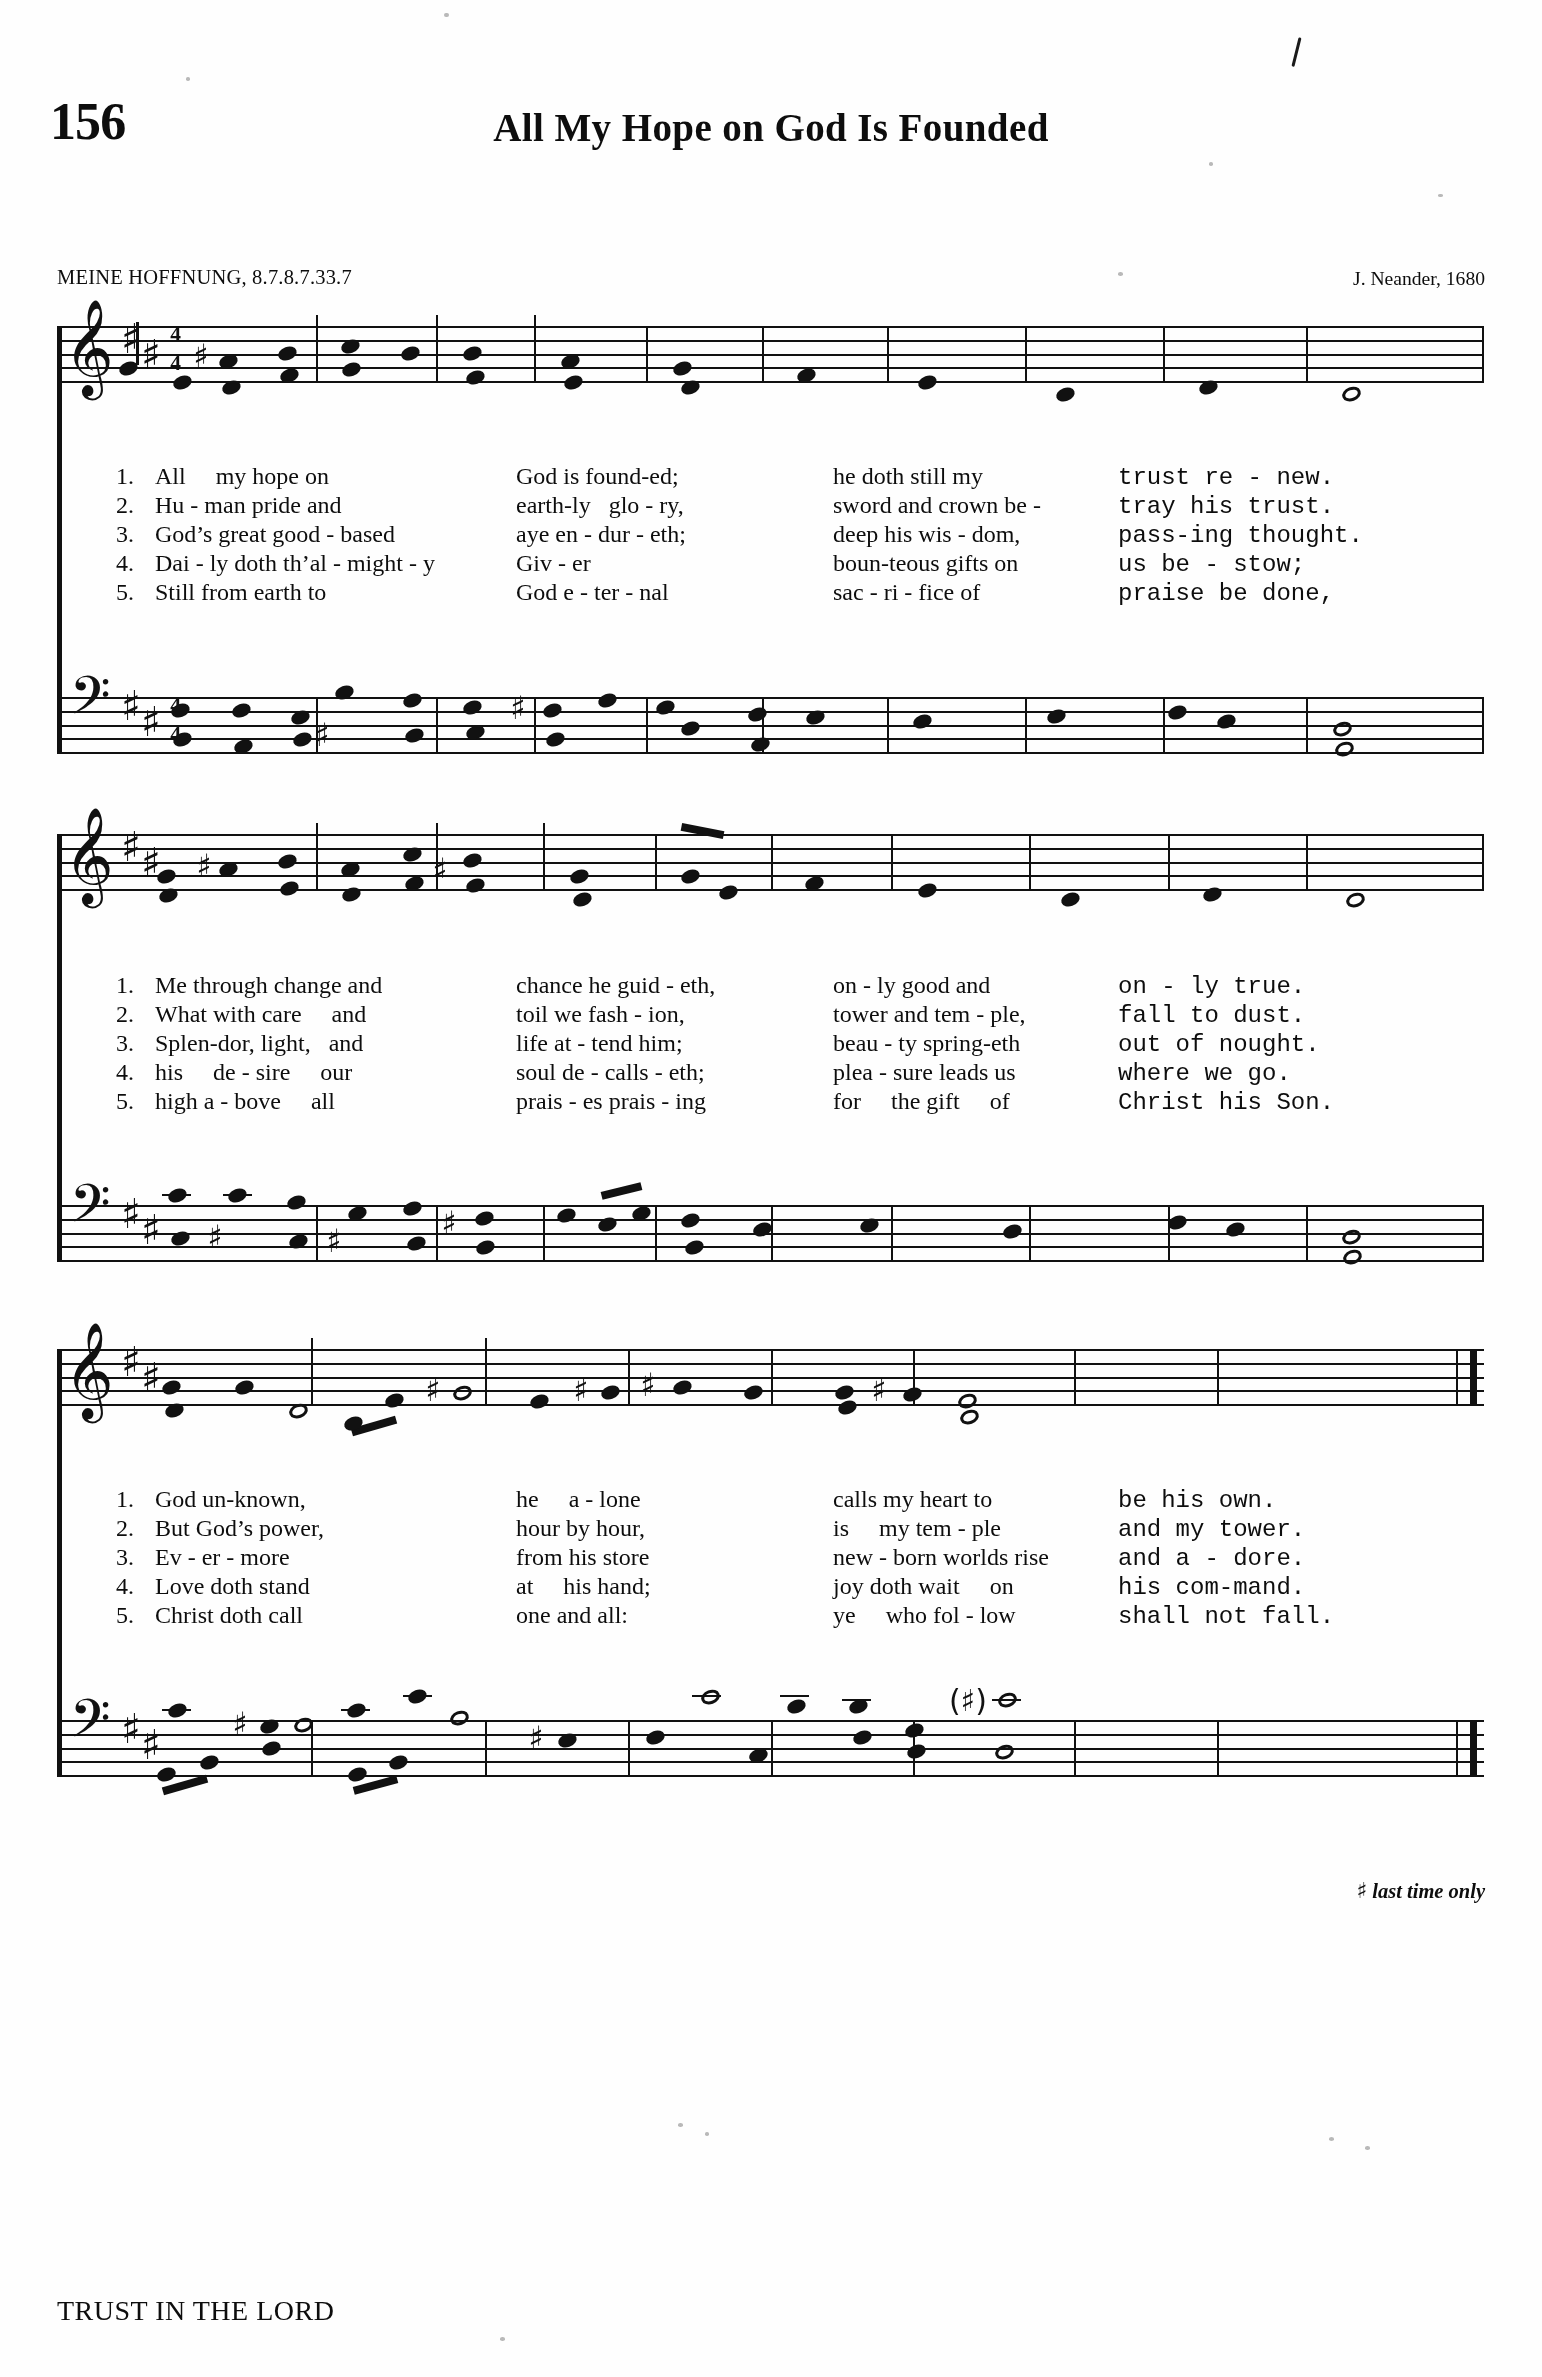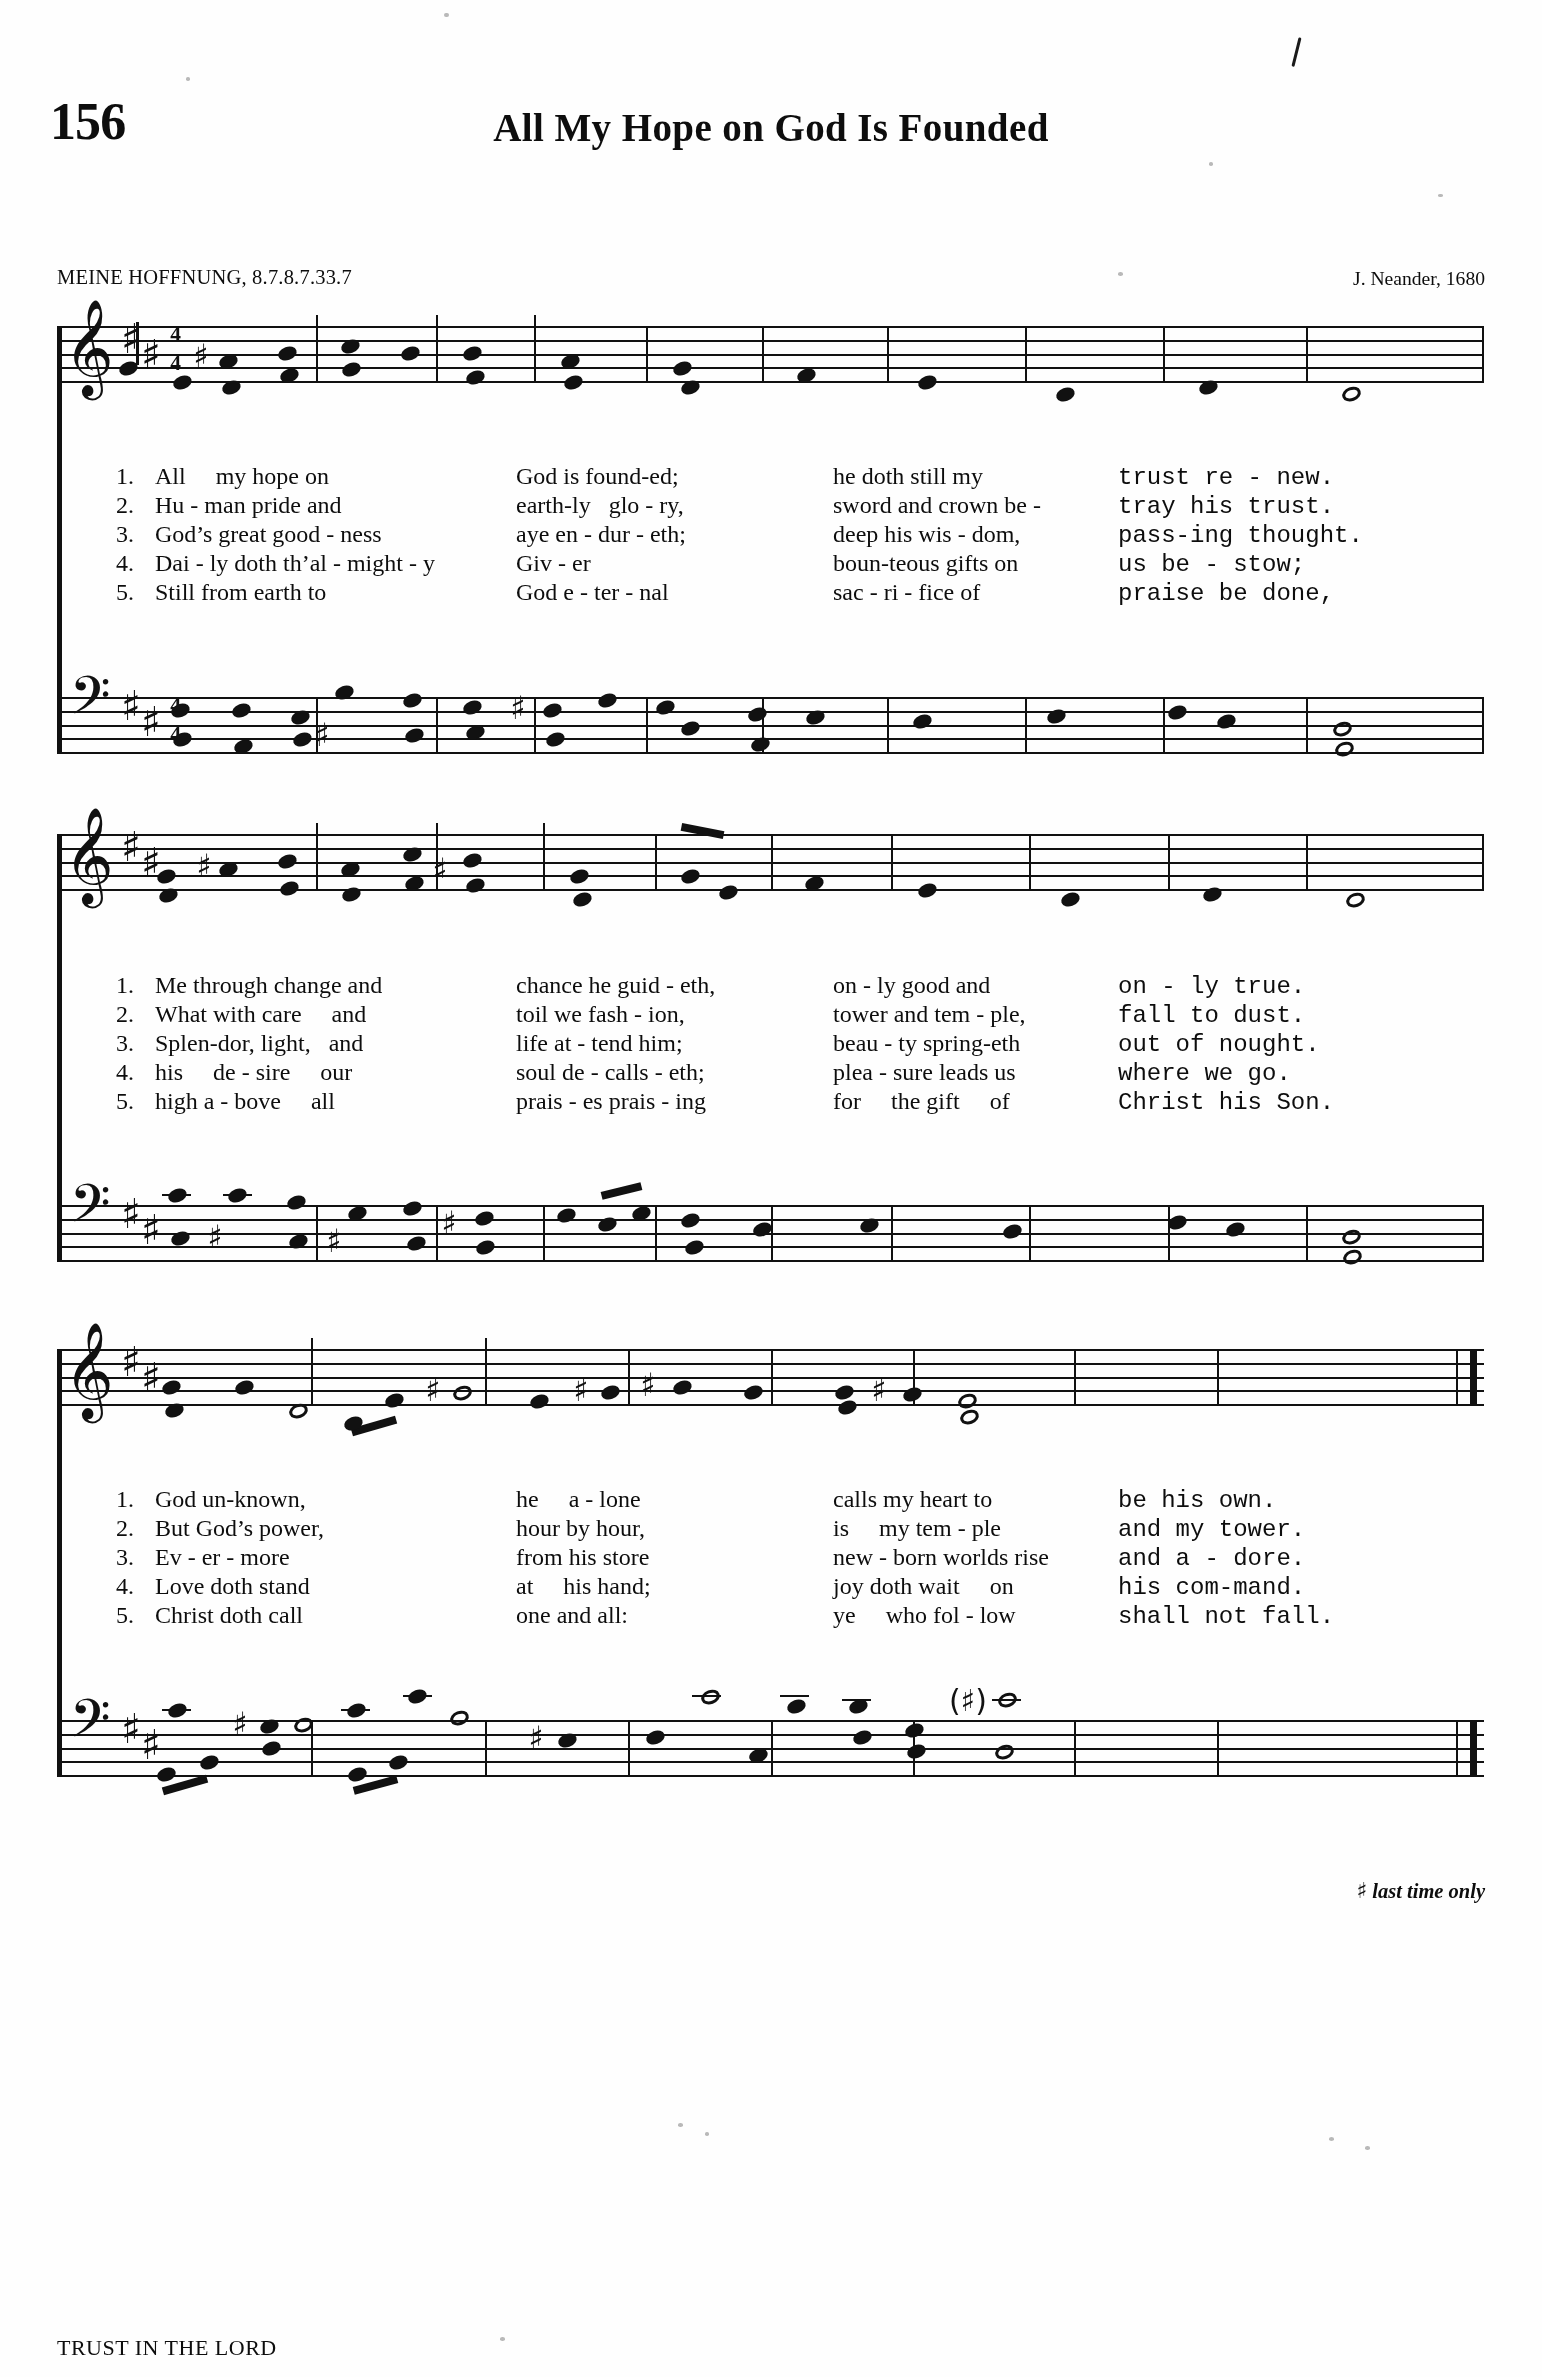--- a/index.html
+++ b/index.html
@@ -208,23 +208,22 @@
   }
   .last-time .sharpglyph {
     font-family: "DejaVu Sans", sans-serif;
     font-style: normal;
     font-size: 22px;
   }
   .footer-topic {
     position: absolute;
     left: 57px;
     top: 2295px;
-    font-size: 22px;
+    font-size: 28px;
     letter-spacing: 0.5px;
-    margin-top: 40px;
   }
 </style>
 </head>
 <body>
 
 <div id="page">
 
   <div class="pen-mark" style="left:1295px;top:37px;"></div>
   <div class="speck" style="left:444px;top:12.5px;width:4.5px;height:4.5px;"></div>
   <div class="speck" style="left:186px;top:77px;width:3.6px;height:3.6px;"></div>
@@ -359,21 +358,21 @@
     </div>
     <div class="lyric-row">
       <span class="lv-num">2.</span>
       <span class="seg colA">Hu ‑ man pride  and</span>
       <span class="seg colB">earth‑ly  glo ‑ ry,</span>
       <span class="seg colC">sword and crown be ‑</span>
       <span class="seg colD">tray his  trust.</span>
     </div>
     <div class="lyric-row">
       <span class="lv-num">3.</span>
-      <span class="seg colA">God’s great good ‑ ness</span>
+      <span class="seg colA">God’s great good ‑ based</span>
       <span class="seg colB">aye en ‑ dur ‑ eth;</span>
       <span class="seg colC">deep his  wis ‑ dom,</span>
       <span class="seg colD">pass‑ing thought.</span>
     </div>
     <div class="lyric-row">
       <span class="lv-num">4.</span>
       <span class="seg colA">Dai ‑ ly  doth th’al ‑ might ‑ y</span>
       <span class="seg colB">Giv ‑ er</span>
       <span class="seg colC">boun‑teous gifts on</span>
       <span class="seg colD">us  be ‑ stow;</span>

